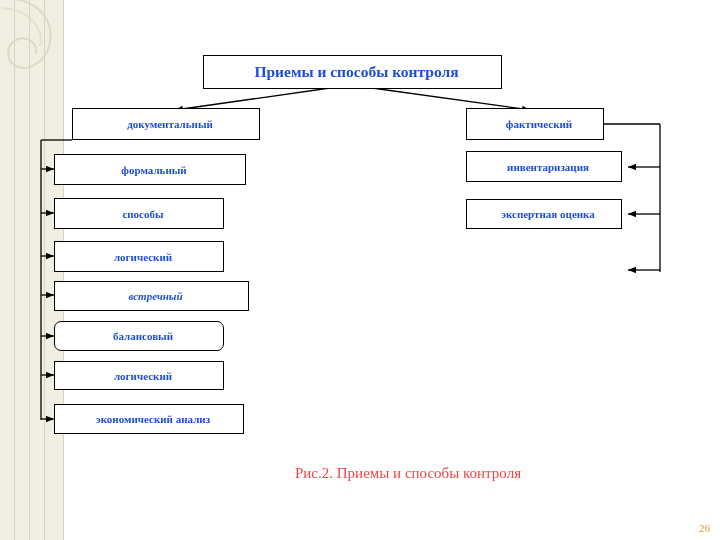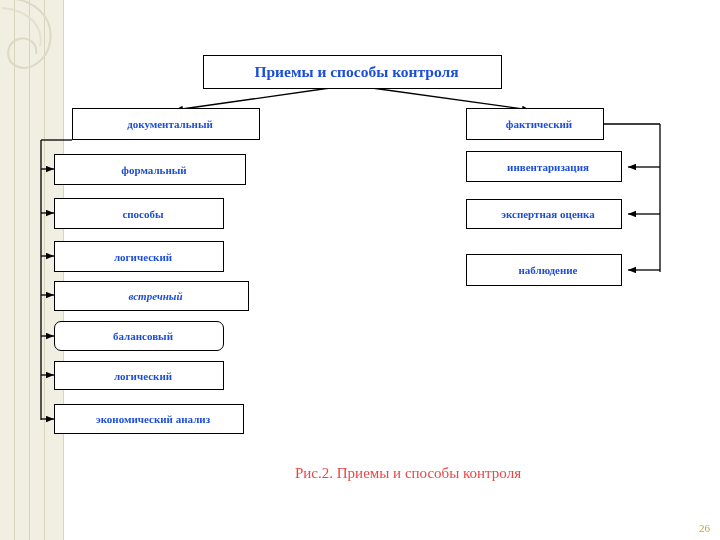--- a/index.html
+++ b/index.html
@@ -141,19 +141,18 @@
   <div class="box node-box" style="left:54px; top:154px; width:192px; height:31px;text-align:right;">формальный</div>
   <div class="box node-box" style="left:54px; top:198px; width:170px; height:31px;">способы</div>
   <div class="box node-box" style="left:54px; top:241px; width:170px; height:31px;">логический</div>
   <div class="box node-box" style="left:54px; top:281px; width:195px; height:30px;font-style:italic;">встречный</div>
   <div class="box node-box" style="left:54px; top:321px; width:170px; height:30px;border-radius:7px;">балансовый</div>
   <div class="box node-box" style="left:54px; top:361px; width:170px; height:29px;">логический</div>
   <div class="box node-box" style="left:54px; top:404px; width:190px; height:30px;">экономический анализ</div>
 
   <div class="box node-box" style="left:466px; top:151px; width:156px; height:31px;">инвентаризация</div>
   <div class="box node-box" style="left:466px; top:199px; width:156px; height:30px;">экспертная оценка</div>
-  <div class="box node-box" style="left:466px; top:254px; width:156px; height:32px;">наблюдение</div>
 
   <div class="caption" style="left:295px; top:465px;">Рис.2.   Приемы и способы контроля</div>
 
   <div class="page-number">26</div>
 
 </div>
 
 </body></html>

